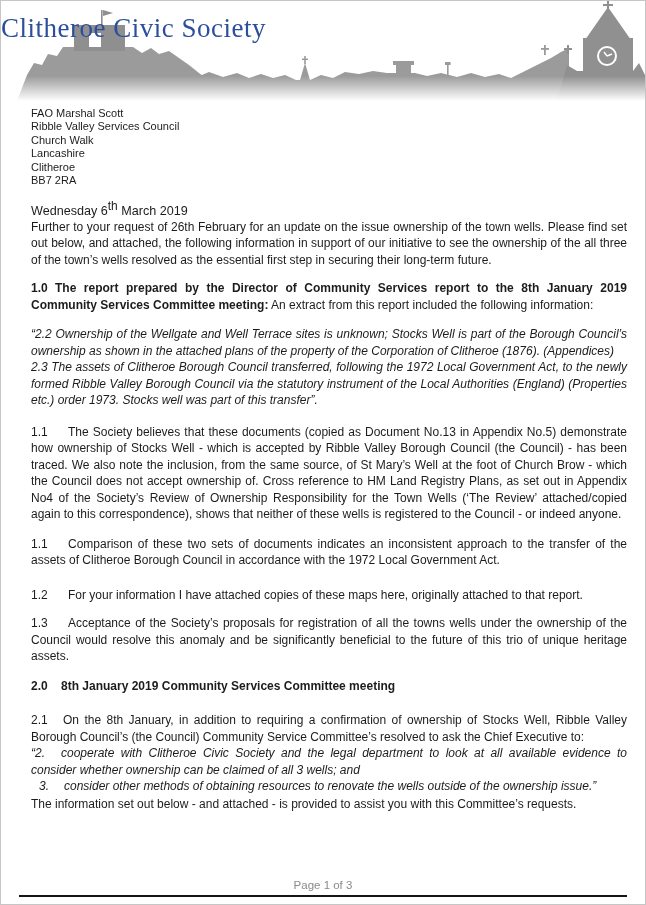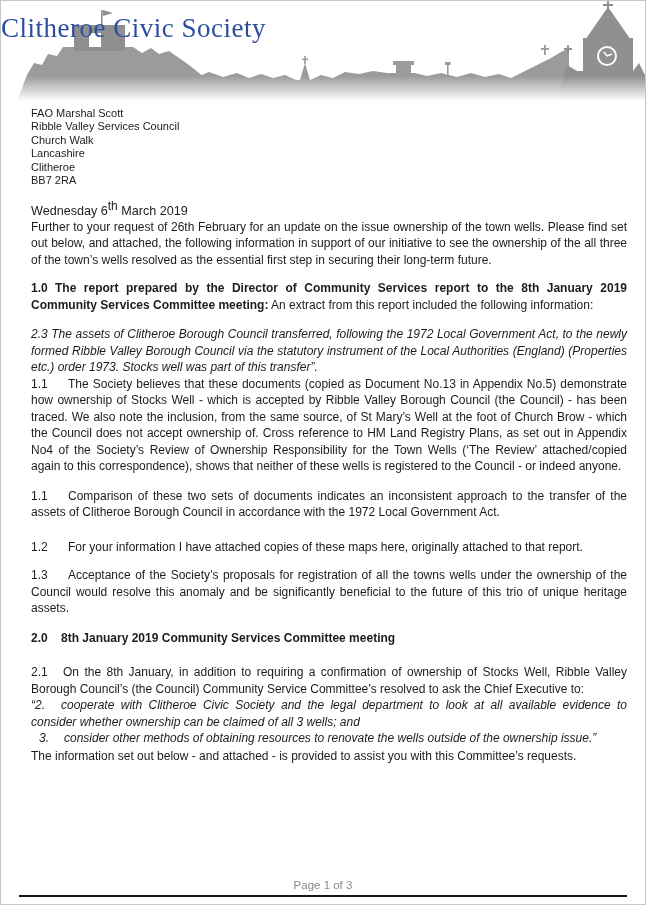--- a/index.html
+++ b/index.html
@@ -18,21 +18,21 @@
   }
   
   .content { padding:6px 18px 0 30px; }
   .address { font-size:11px; line-height:13.4px; margin:0; }
   .date { font-size:12.6px; margin:12px 0 0 0; }
   .date sup { font-size:12px; }
   .para { font-size:12px; line-height:16.5px; text-align:justify; margin:0; }
   .salutation { margin-top:24px; text-align:left; }
   .italic { font-style:italic; }
   .gap10 { margin-top:1px; } .gap12 { margin-top:12px; } .gap13 { margin-top:13px; }
-  .gap15 { } .gap18 { margin-top:18px; }
+  .gap15 { margin-top:15px; } .gap18 { margin-top:18px; }
   .pnum { display:inline-block; }
   .w22 { width:24px; } .w30 { width:30px; } .w32 { width:32px; } .w37 { width:37px; }
   .w25 { width:25px; }
   .indent8 { padding-left:8px; }
   b { font-weight:bold; }
   
   .page-label {
     position:absolute; bottom:13px; left:0; right:0; text-align:center;
     font-size:11.5px; color:#8a8a8a;
   }
@@ -119,20 +119,21 @@
     </div>
 
     <p class="date"><span>Wednesday 6</span><sup>th</sup><span> March 2019</span></p>
 
 
     <p class="para">Further to your request of 26th February for an update on the issue ownership of the town wells. Please find set out below, and attached, the following information in support of our initiative to see the ownership of the all three of the town’s wells resolved as the essential first step in securing their long-term future.</p>
 
     <p class="para gap12"><b class="pnum w22">1.0</b><b>The report prepared by the Director of Community Services report to the 8th January 2019 Community Services Committee meeting:</b><span> An extract from this report included the following information:</span></p>
 
     <div class="gap13">
+      <p class="para italic">“2.2 Ownership of the Wellgate and Well Terrace sites is unknown; Stocks Well is part of the Borough Council’s ownership as shown in the attached plans of the property of the Corporation of Clitheroe (1876). (Appendices)</p>
       <p class="para italic">2.3 The assets of Clitheroe Borough Council transferred, following the 1972 Local Government Act, to the newly formed Ribble Valley Borough Council via the statutory instrument of the Local Authorities (England) (Properties etc.) order 1973. Stocks well was part of this transfer”.</p>
     </div>
 
     <p class="para gap15"><span class="pnum w37">1.1</span><span>The Society believes that these documents (copied as Document No.13 in Appendix No.5) demonstrate how ownership of Stocks Well - which is accepted by Ribble Valley Borough Council (the Council) - has been traced. We also note the inclusion, from the same source, of St Mary’s Well at the foot of Church Brow - which the Council does not accept ownership of. Cross reference to HM Land Registry Plans, as set out in Appendix No4 of the Society’s Review of Ownership Responsibility for the Town Wells (‘The Review’ attached/copied again to this correspondence), shows that neither of these wells is registered to the Council - or indeed anyone.</span></p>
 
     <p class="para gap13"><span class="pnum w37">1.1</span><span>Comparison of these two sets of documents indicates an inconsistent approach to the transfer of the assets of Clitheroe Borough Council in accordance with the 1972 Local Government Act.</span></p>
 
     <p class="para gap18"><span class="pnum w37">1.2</span><span>For your information I have attached copies of these maps here, originally attached to that report.</span></p>
 
     <p class="para gap12"><span class="pnum w37">1.3</span><span>Acceptance of the Society’s proposals for registration of all the towns wells under the ownership of the Council would resolve this anomaly and be significantly beneficial to the future of this trio of unique heritage assets.</span></p>

